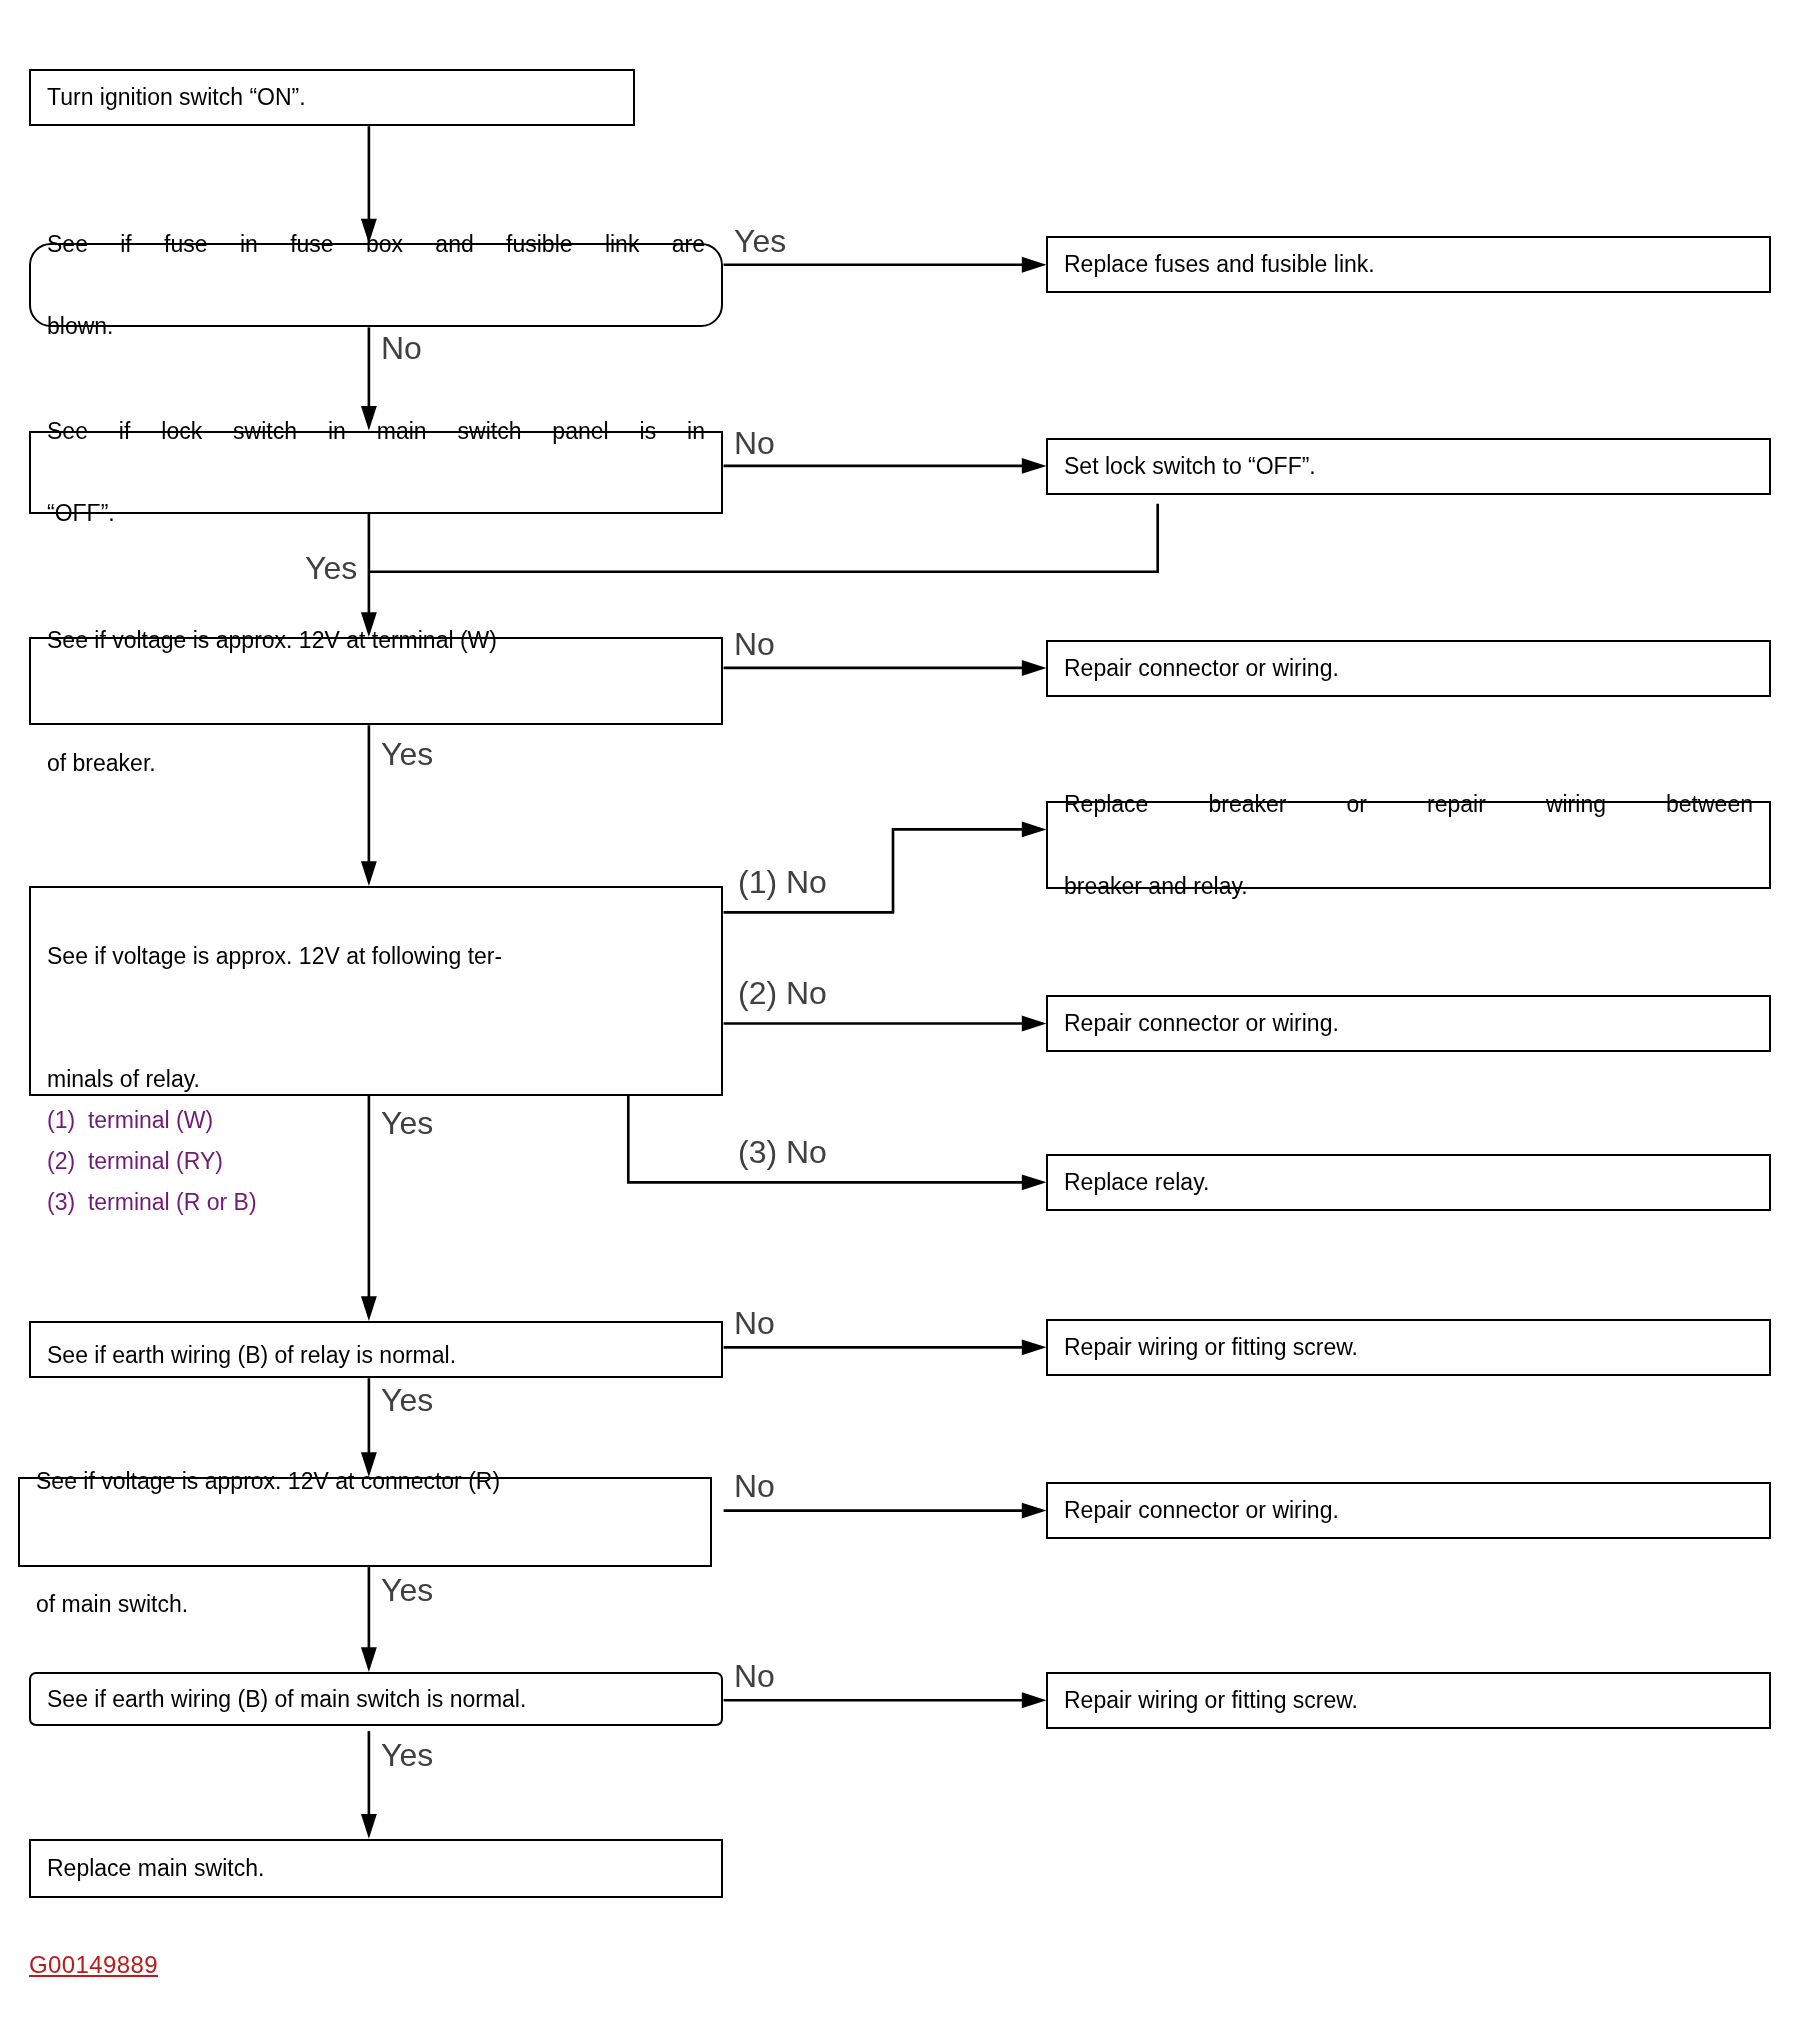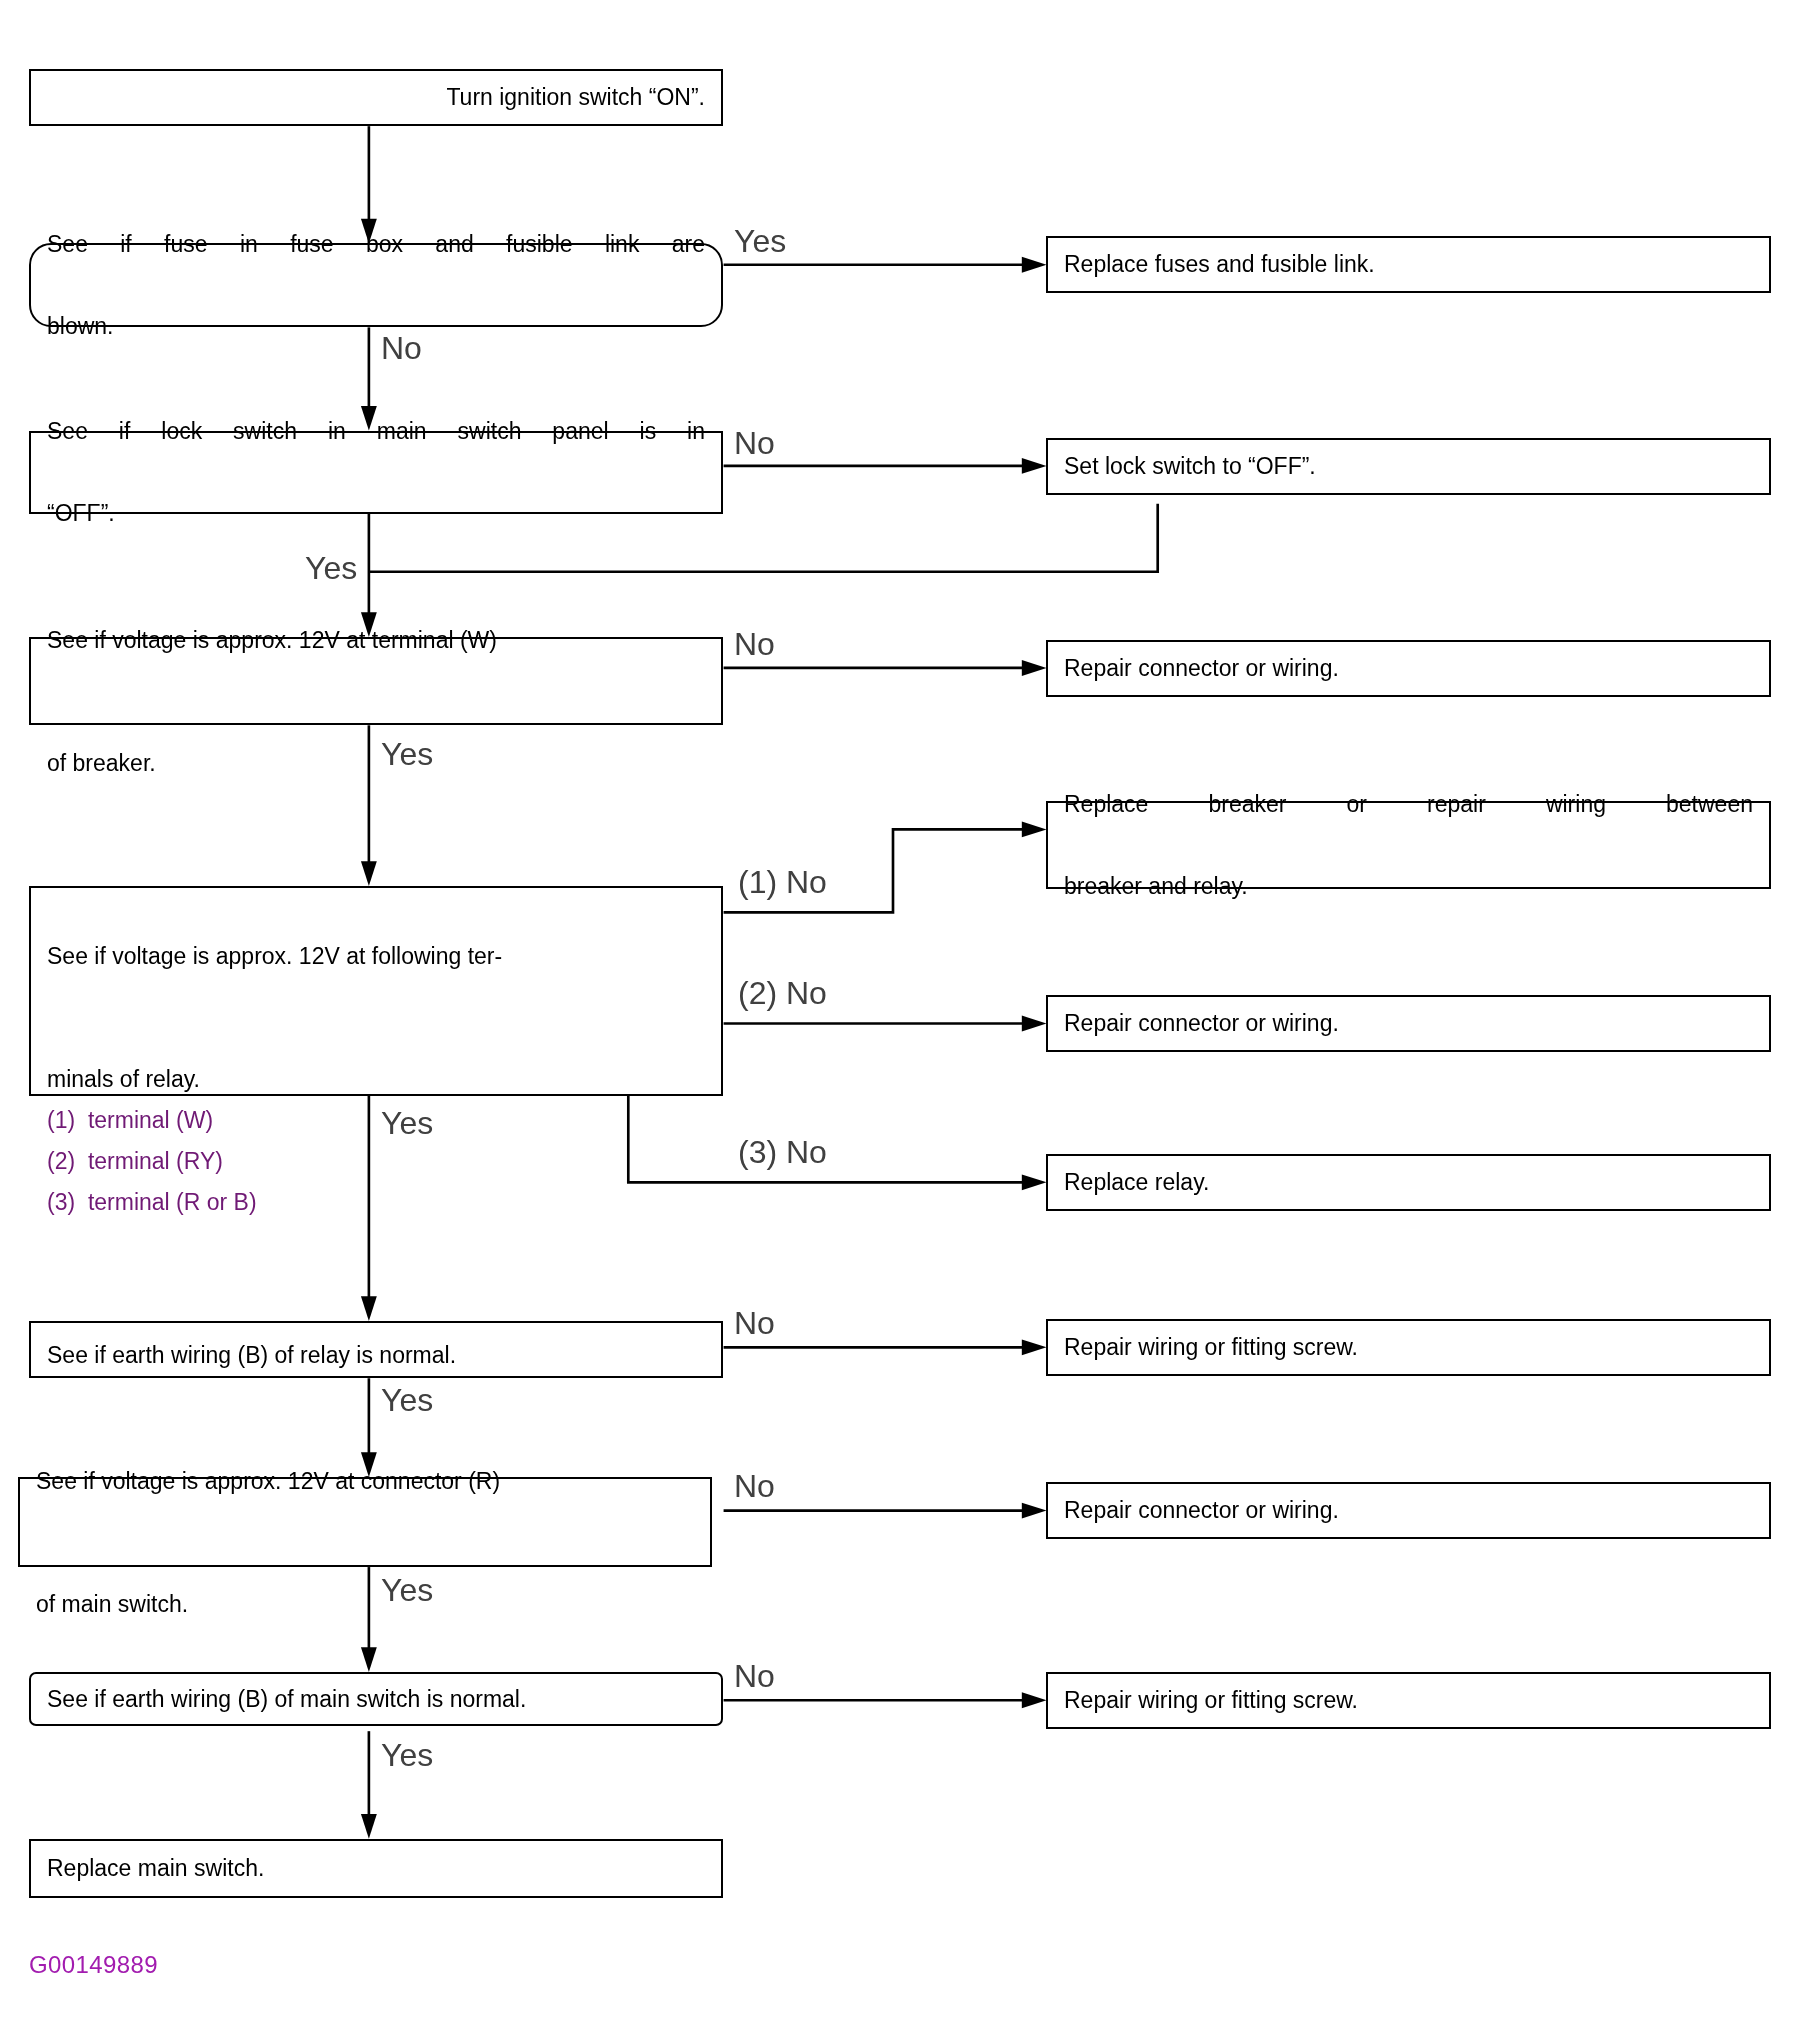--- a/index.html
+++ b/index.html
@@ -71,24 +71,25 @@
     position: absolute;
     font-size: 32px;
     line-height: 26.5px;
     color: #404040;
     z-index: 4;
     white-space: nowrap;
   }
   .figure-id {
     position: absolute;
     font-size: 24px;
-    color: #a21caf;
+    color: #b91c1c;
     letter-spacing: 0.4px;
     z-index: 4;
     white-space: nowrap;
+    text-decoration: underline;
   }
   svg line, svg path, svg polyline {
     stroke: #000000;
     stroke-width: 3;
     fill: none;
   }
   svg polygon.arrowhead {
     fill: #000000;
     stroke: none;
   }
@@ -184,21 +185,21 @@
       <polygon class="arrowhead" points="1186,1927 1158,1918 1158,1936"></polygon>
     </g>
 
     <g>
       <line x1="418" y1="1962" x2="418" y2="2065"></line>
       <polygon class="arrowhead" points="418,2084 409,2056 427,2056"></polygon>
     </g>
 
   </svg>
 
-  <div class="node" style="left:29px; top:69px; width:694px; height:57px;text-align:right;">
+  <div class="node" style="left:29px; top:69px; width:606px; height:57px;">
     <div class="txt">Turn ignition switch “ON”.</div>
   </div>
 
   <div class="node" style="left:29px; top:243px; width:694px; height:84px;border-radius:22px;">
     <div class="txt justify">
       <span class="jline">See  if  fuse  in  fuse  box  and  fusible  link  are</span>
       <span class="jlast">blown.</span>
     </div>
   </div>
 

